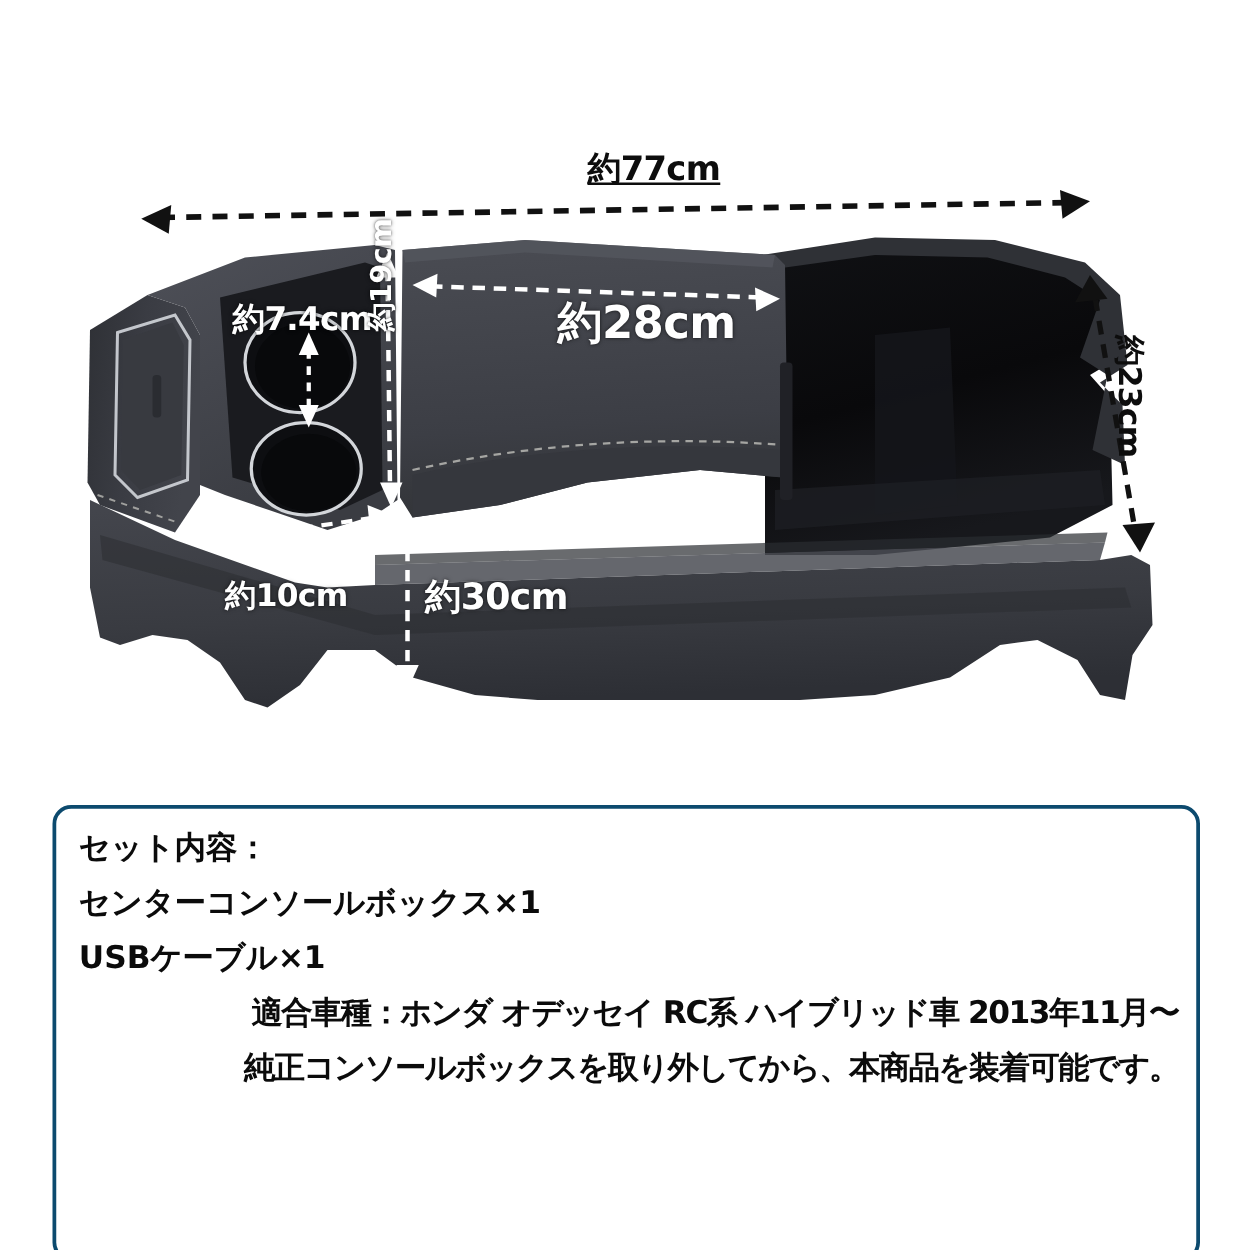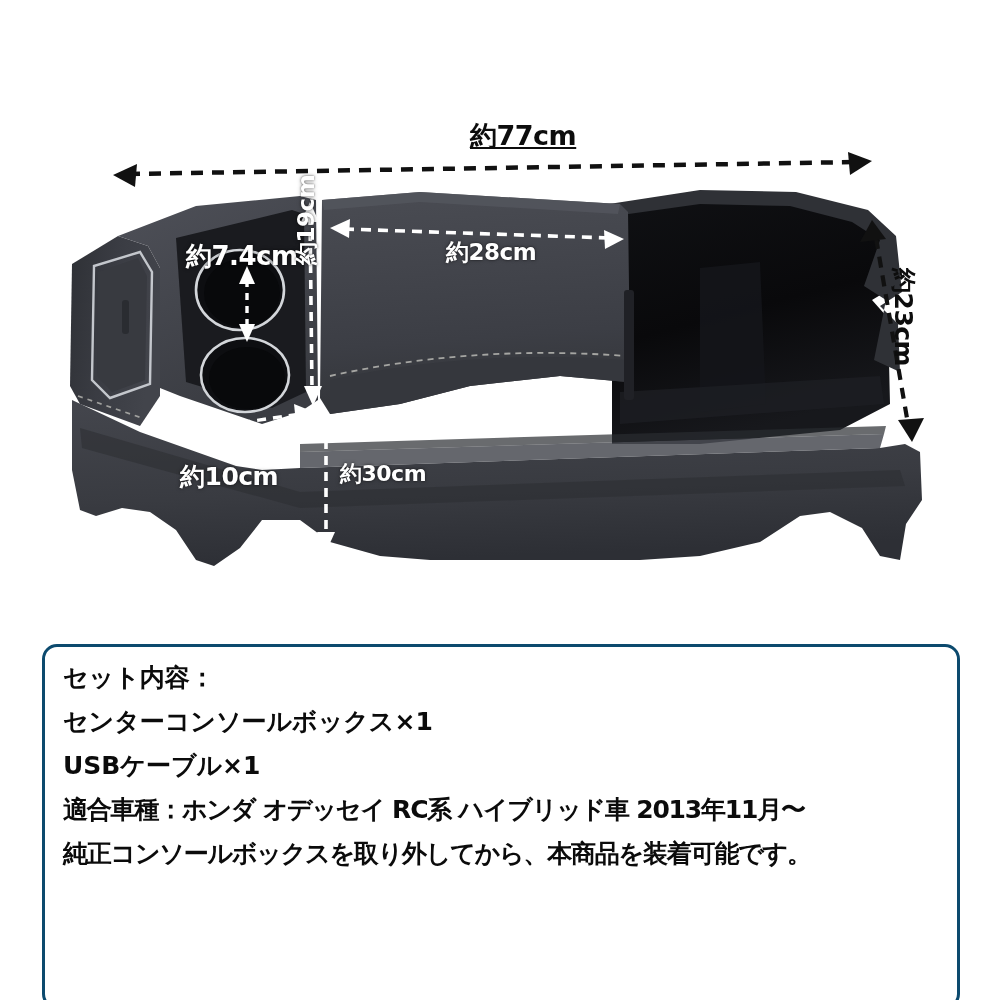--- a/index.html
+++ b/index.html
@@ -14,36 +14,36 @@
 
   
   .dim-label{position:absolute;white-space:nowrap;font-weight:bold;
              letter-spacing:-0.5px;line-height:1;}
   .dim-white{color:#ffffff;
      text-shadow:0 0 2px rgba(0,0,0,.55),0 0 4px rgba(0,0,0,.35);}
   .dim-black{color:#0d0d0d;}
 
   #lbl-77  {left:470px; top:122px; font-size:27px;text-decoration:underline;}
   #lbl-74  {left:186px; top:243px; font-size:26px;}
-  #lbl-28  {left:446px; top:241px; font-size:23px;}
+  #lbl-28  {left:446px; top:241px; font-size:36px;}
   #lbl-19  {left:295px; top:265px; font-size:23px;
             transform:rotate(-90deg);transform-origin:0 0;}
   #lbl-10  {left:180px; top:440px; font-size:25px;margin-top:24px;}
-  #lbl-30  {left:340px; top:463px; font-size:22px;}
+  #lbl-30  {left:340px; top:463px; font-size:29px;}
   #lbl-23  {left:916px; top:268px; font-size:25px;
             transform:rotate(90deg);transform-origin:0 0;}
 
   
   #info-box{position:absolute;left:42px;top:644px;width:918px;height:365px;
             border:3px solid #0c4a6e;border-radius:15px;background:#fff;
             box-sizing:border-box;padding:18px 14px 0 18px;}
   .info-line{font-size:25px;font-weight:bold;color:#0b0b0b;
              line-height:1;margin:0 0 19px 0;white-space:nowrap;
              letter-spacing:0px;}
-  .info-line.tight{letter-spacing:-1.2px;}
+  .info-line.tight{letter-spacing:-1.2px;text-align:right;}
 </style>
 </head>
 <body>
 
 <div id="stage">
 
   <div id="product-area">
 
     <svg id="product-svg" width="1000" height="620" viewBox="0 0 1000 620">
       <defs>

